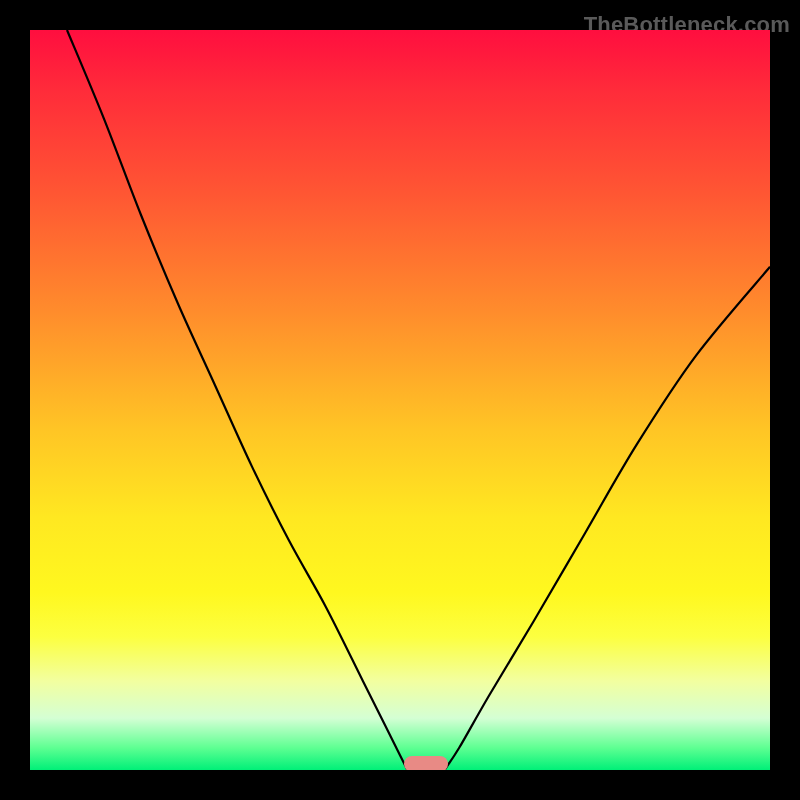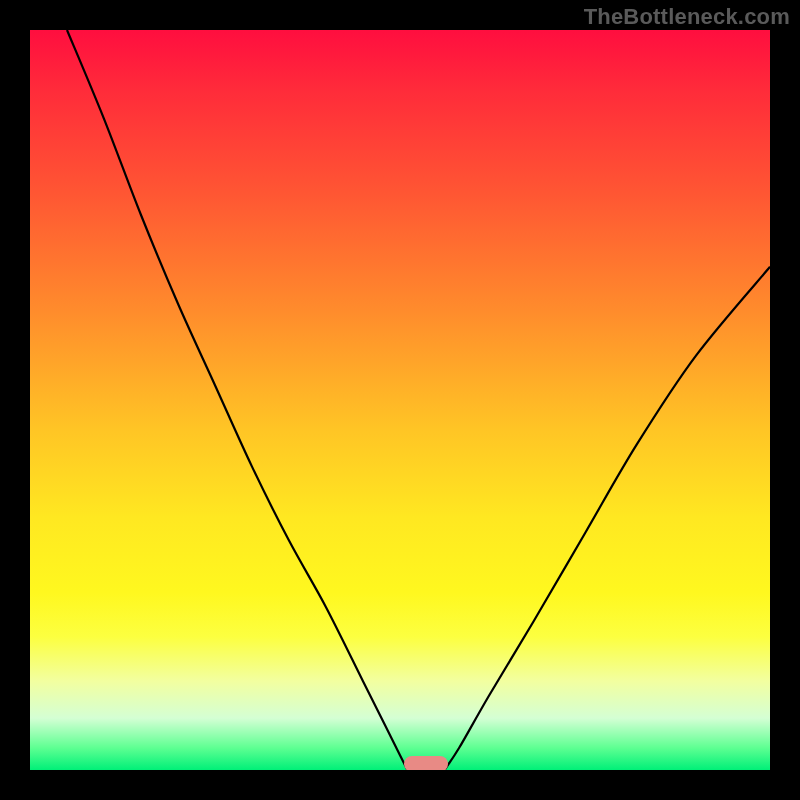--- a/index.html
+++ b/index.html
@@ -34,21 +34,21 @@
       #fff81f 76%,
       #fcff40 82%,
       #f2ffa0 88%,
       #d4ffd4 93%,
       #5eff92 97%,
       #00f078 100%
     );
   }
   .watermark {
     position: absolute;
-    top: 4px;
+    top: 12px;
     right: 10px;
     font-family: Arial, sans-serif;
     font-size: 22px;
     font-weight: 600;
     color: #5a5a5a;
     letter-spacing: 0.2px;
   }
   svg.curve {
     position: absolute;
     left: 0;

